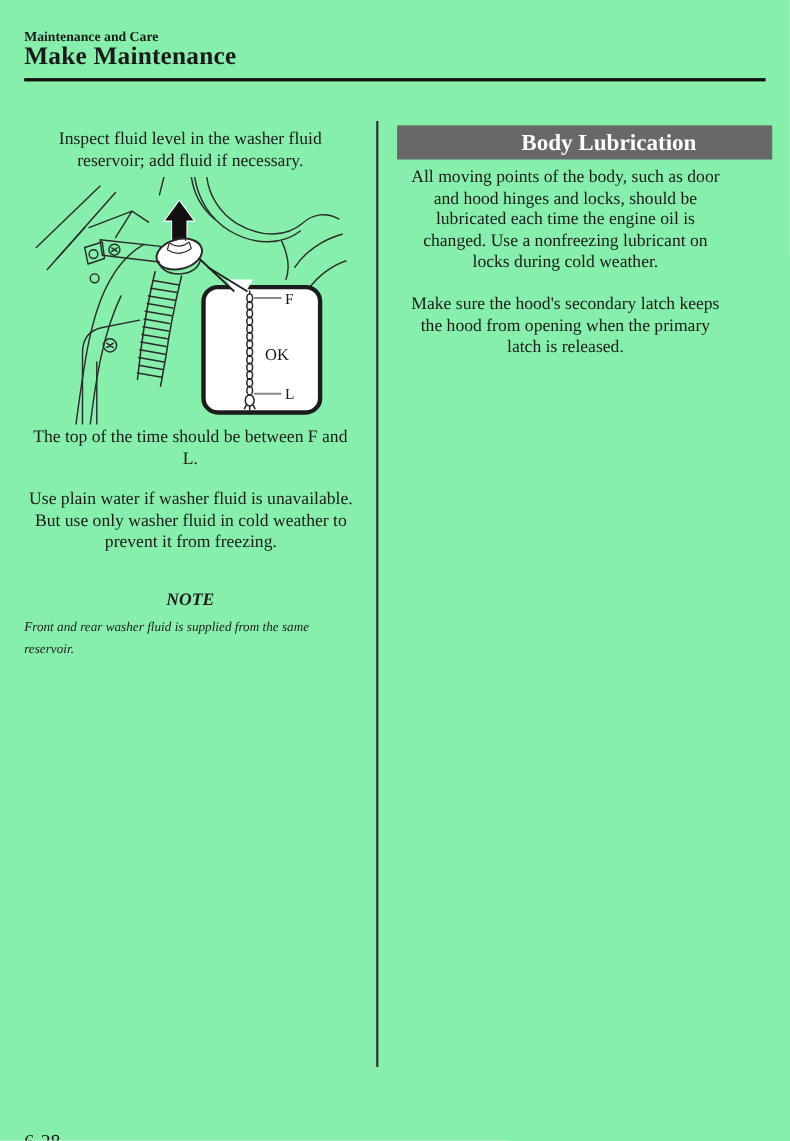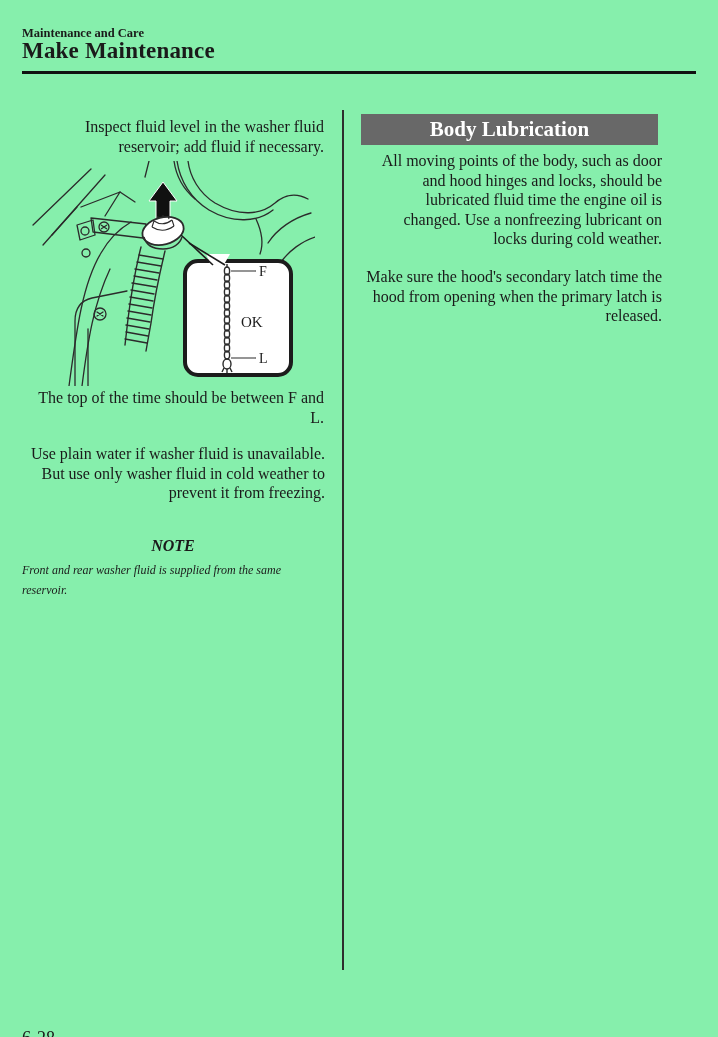--- a/index.html
+++ b/index.html
@@ -5,21 +5,21 @@
   html,body{margin:0;padding:0;background:#e8e8e8;}
   .page{
     position:relative;width:718px;height:1037px;background:#86efac;
     font-family:"Liberation Serif", serif;color:#1a1a1a;overflow:hidden;
     margin:0 auto;
   }
   .eyebrow{position:absolute;left:22px;top:26px;font-size:12.5px;font-weight:bold;}
   .title{position:absolute;left:22px;top:38px;font-size:23px;font-weight:bold;margin:0;letter-spacing:.2px;}
   .head-rule{position:absolute;left:22px;top:71px;width:674px;height:3px;background:#111;}
   .col-divider{position:absolute;left:342px;top:110px;width:2px;height:860px;background:#2e2e2e;}
-  p.body{font-size:16px;line-height:19.5px;margin:0;text-align:right;}
+  p.body{font-size:16px;line-height:19.5px;margin:0;text-align:center;}
   .p-intro{position:absolute;left:22px;top:117px;width:302px;}
   .figure-wrap{position:absolute;left:25px;top:161px;width:290px;height:225px;}
   .p-caption{position:absolute;left:22px;top:388px;width:302px;}
   .p-water{position:absolute;left:22px;top:444px;width:303px;}
   .note-block{position:absolute;left:22px;top:537px;width:302px;}
   .note-label{font-size:16px;font-weight:bold;font-style:italic;margin:0 0 6px 0;text-align:center;}
   .note-body{font-size:12px;font-style:italic;line-height:19.5px;margin:0;}
   .section-header{
     position:absolute;left:361px;top:114px;width:297px;height:31px;
     background:#686868;color:#fff;display:flex;align-items:center;justify-content:center;
@@ -137,22 +137,22 @@
     <span>But use only washer fluid in cold weather to prevent it from freezing.</span>
   </p>
 
   <div class="note-block">
     <p class="note-label">NOTE</p>
     <p class="note-body">Front and rear washer fluid is supplied from the same reservoir.</p>
   </div>
 
   <div class="col-divider"></div>
 
-  <div class="section-header" style="background: rgb(104, 104, 104); color: rgb(255, 255, 255);">
+  <div class="section-header" style="background: rgb(104, 104, 104); color: rgb(255, 255, 255); padding-left: 44px;">
     <span>Body Lubrication</span>
   </div>
 
-  <p class="body p-right1">All moving points of the body, such as door and hood hinges and locks, should be lubricated fluid time the engine oil is changed. Use a nonfreezing lubricant on locks during cold weather.</p>
-  <p class="body p-right2">Make sure the hood's secondary latch time the hood from opening when the primary latch is released.</p>
+  <p class="body p-right1">All moving points of the body, such as door and hood hinges and locks, should be lubricated each time the engine oil is changed. Use a nonfreezing lubricant on locks during cold weather.</p>
+  <p class="body p-right2">Make sure the hood's secondary latch keeps the hood from opening when the primary latch is released.</p>
 
   <div class="footer-num">6-28</div>
 
 </div>
 
 </body></html>

